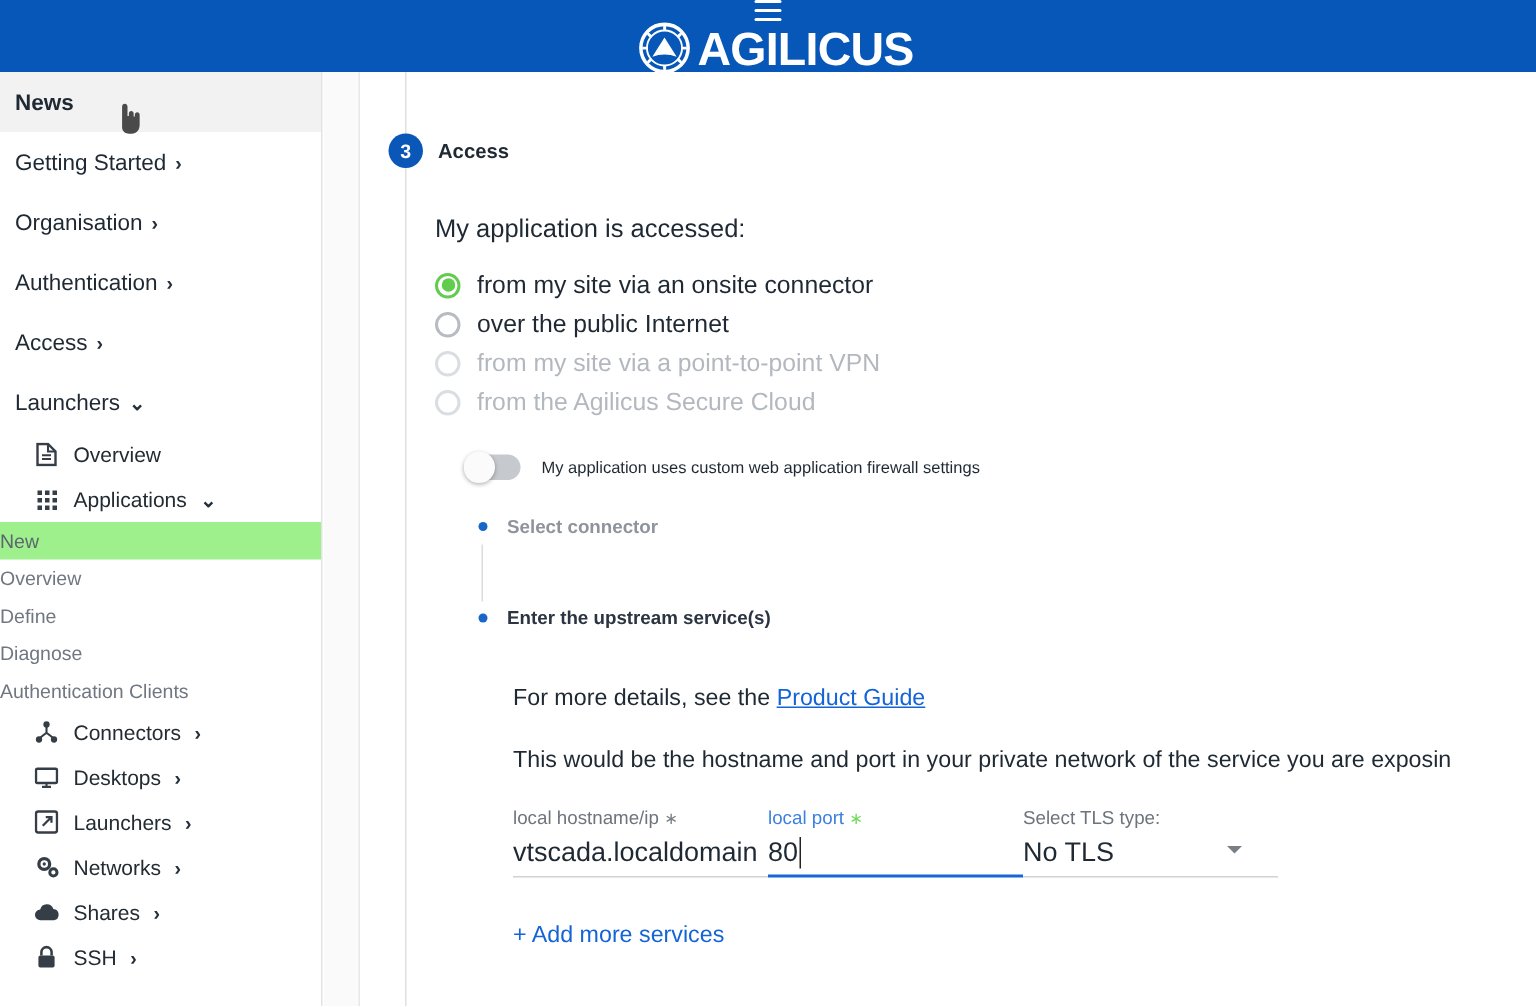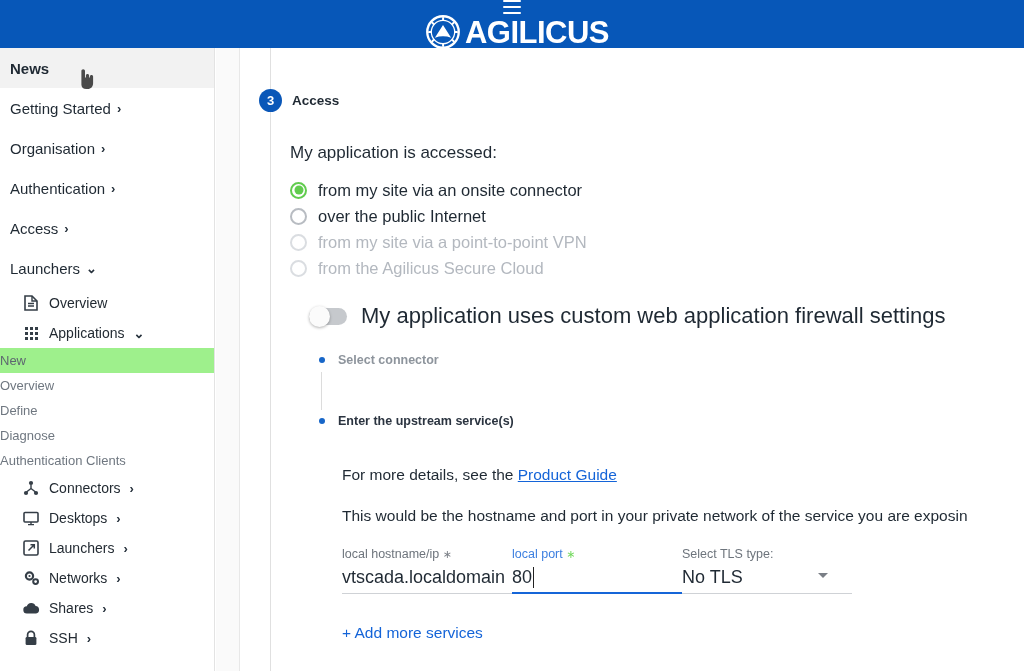--- a/index.html
+++ b/index.html
@@ -168,21 +168,21 @@
   .switch {
     width: 38px; height: 17px; border-radius: 9px;
     background: #c6c9cd; position: relative; flex: 0 0 38px;
   }
   .switch .knob {
     position:absolute; left: 0px; top: -2px;
     width: 21px; height: 21px; border-radius: 50%;
     background: #fbfbfb;
     box-shadow: 0 1px 3px rgba(0,0,0,.3);
   }
-  .toggle-row .tlbl { font-size: 22px; color: #1f2933; }
+  .toggle-row .tlbl { font-size: 11px; color: #1f2933; }
 
   .substep { margin-top: 23px; margin-left: 29px; position: relative; }
   .substep-row { display:flex; align-items:center; gap: 13px; height: 16px; }
   .dot { width: 6px; height: 6px; border-radius: 50%; background: #1766c8; flex:0 0 6px;}
   .substep-row .slbl { font-size: 12.5px; color: #8d949c; font-weight: 700; }
   .substep-row.current .slbl { color: #2b3440; }
   .substep-connector {
     position: absolute; left: 2px; top: 20px; width: 1px; height: 38px; background: #dcdcdc;
   }
 

